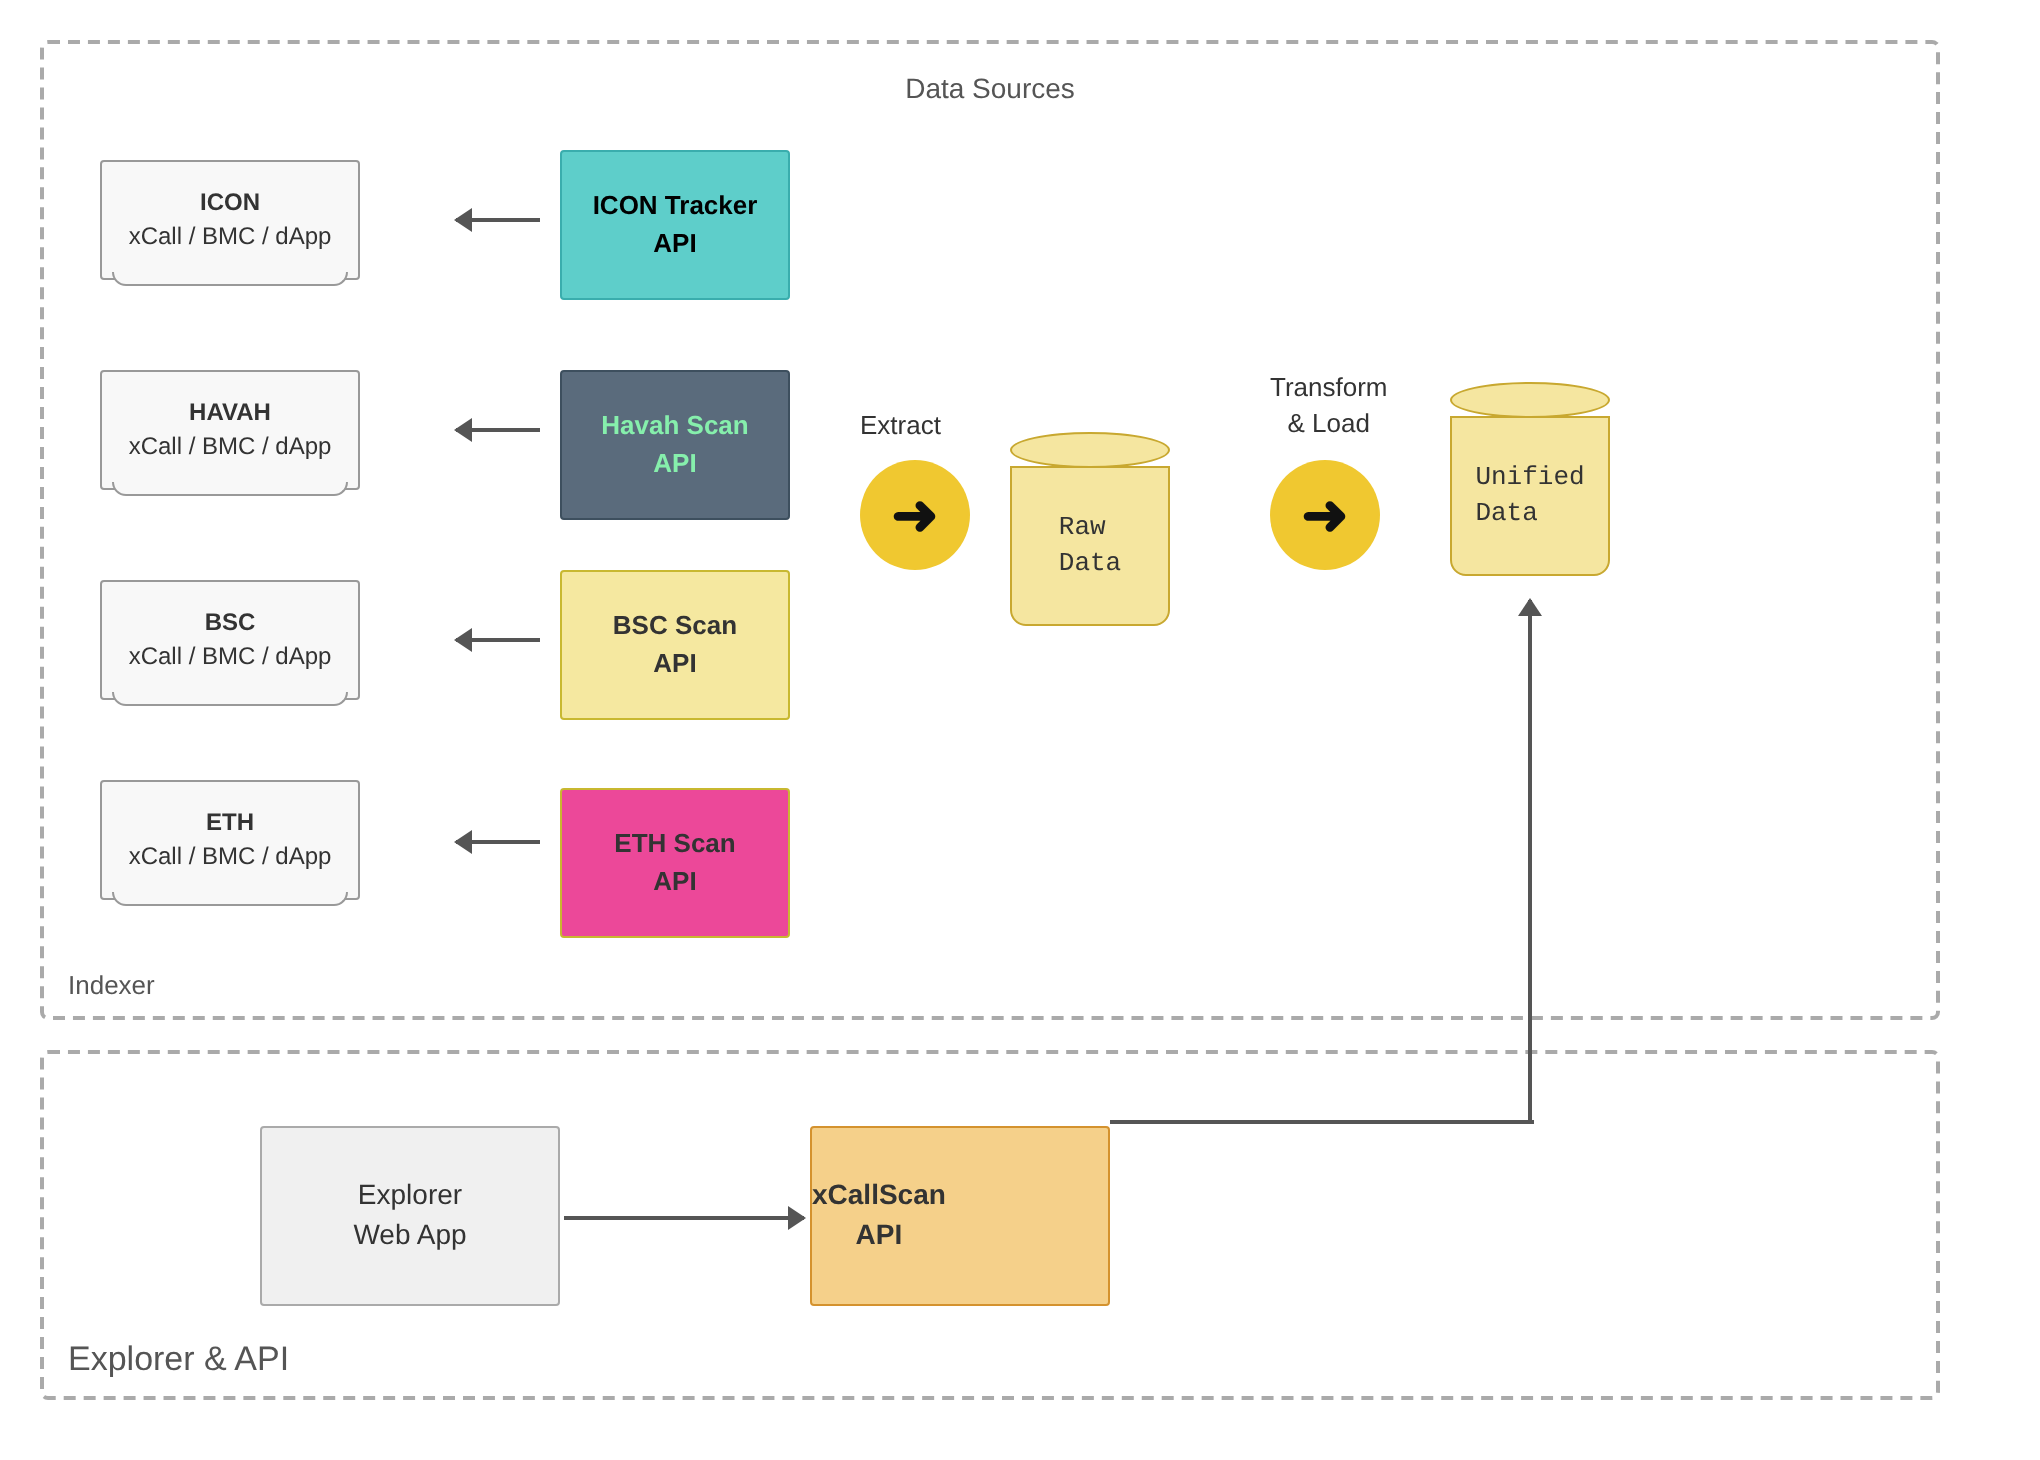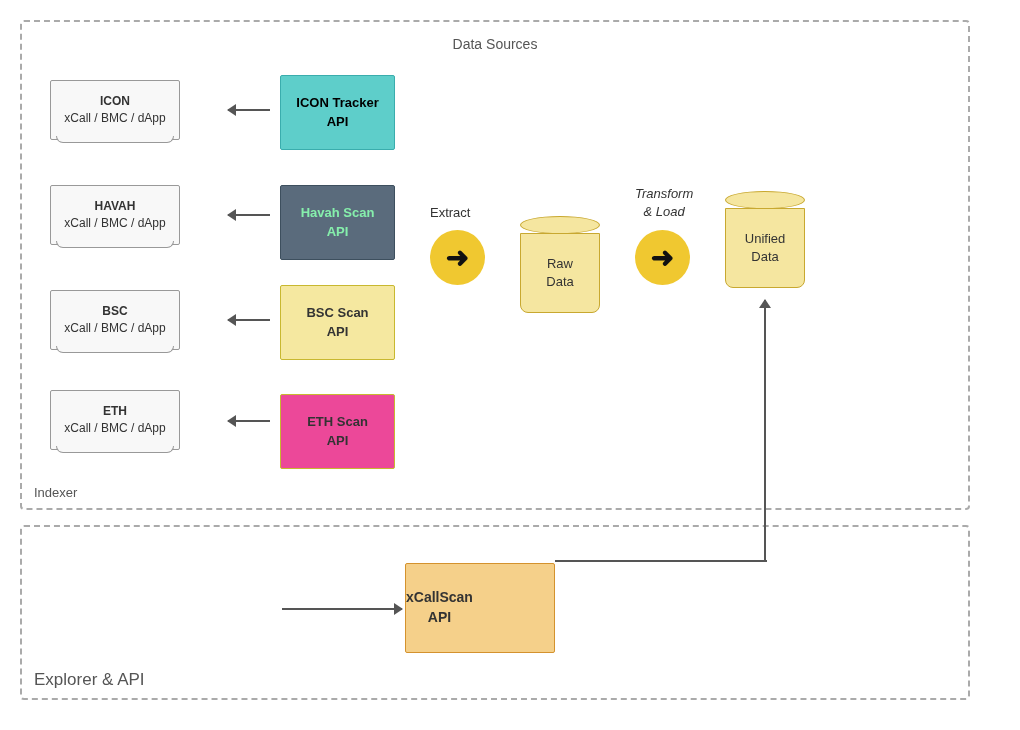--- a/index.html
+++ b/index.html
@@ -116,24 +116,24 @@
 
     .cylinder-body {
       width: 80px;
       height: 80px;
       background: #f5e6a0;
       border: 1.5px solid #c8a830;
       border-radius: 0 0 8px 8px;
       display: flex;
       align-items: center;
       justify-content: center;
-      text-align: center;
       font-size: 13px;
       line-height: 1.4;
       position: relative;
+      font-family: Liberation Mono, monospace;
     }
 
     .cylinder-top {
       width: 80px;
       height: 18px;
       background: #f5e6a0;
       border: 1.5px solid #c8a830;
       border-radius: 50%;
       position: relative;
       top: 1px;
@@ -256,42 +256,45 @@
     <span>ETH Scan
 API</span>
   </div>
 
   <div style="position:absolute; top:205px; left:430px; font-size:13px; color:#333; text-align:center;">Extract</div>
 
   <div class="arrow-circle" style="top:230px; left:430px;">
     <span style="font-size:28px; font-weight:900; line-height:1;">➜</span>
   </div>
 
-  <div style="position:absolute; top:215px; left:520px;">
+  <div style="position:absolute; top:215px; left:505px;">
     <div class="cylinder-top"></div>
     <div class="cylinder-body">
       <span>Raw<br>Data</span>
     </div>
   </div>
 
-  <div style="position:absolute; top:185px; left:635px; font-size:13px; color:#333; text-align:center; line-height:1.4;font-style:italic;">
+  <div style="position:absolute; top:185px; left:635px; font-size:13px; color:#333; text-align:center; line-height:1.4;">
     Transform<br>&amp; Load
   </div>
 
   <div class="arrow-circle" style="top:230px; left:635px;">
     <span style="font-size:28px; font-weight:900; line-height:1;">➜</span>
   </div>
 
   <div style="position:absolute; top:190px; left:725px;">
     <div class="cylinder-top"></div>
     <div class="cylinder-body">
       <span>Unified<br>Data</span>
     </div>
   </div>
 
+  <div class="explorer-box" style="top: 563px; left: 130px;">
+    <span>Explorer<br>Web App</span>
+  </div>
 
   <div style="position:absolute; top:608px; left:282px; width:120px; height:2px; background:#555;">
     <div style="position:absolute; right:-1px; top:-5px; width:0; height:0; border-top:6px solid transparent; border-bottom:6px solid transparent; border-left:9px solid #555;"></div>
   </div>
 
   <div class="xcallscan-box" style="top: 563px; left: 405px;">
     <span>xCallScan<br>API</span>
   </div>
 
   <div style="position:absolute; left:764px; top:300px; width:2px; height:260px; background:#555;">

